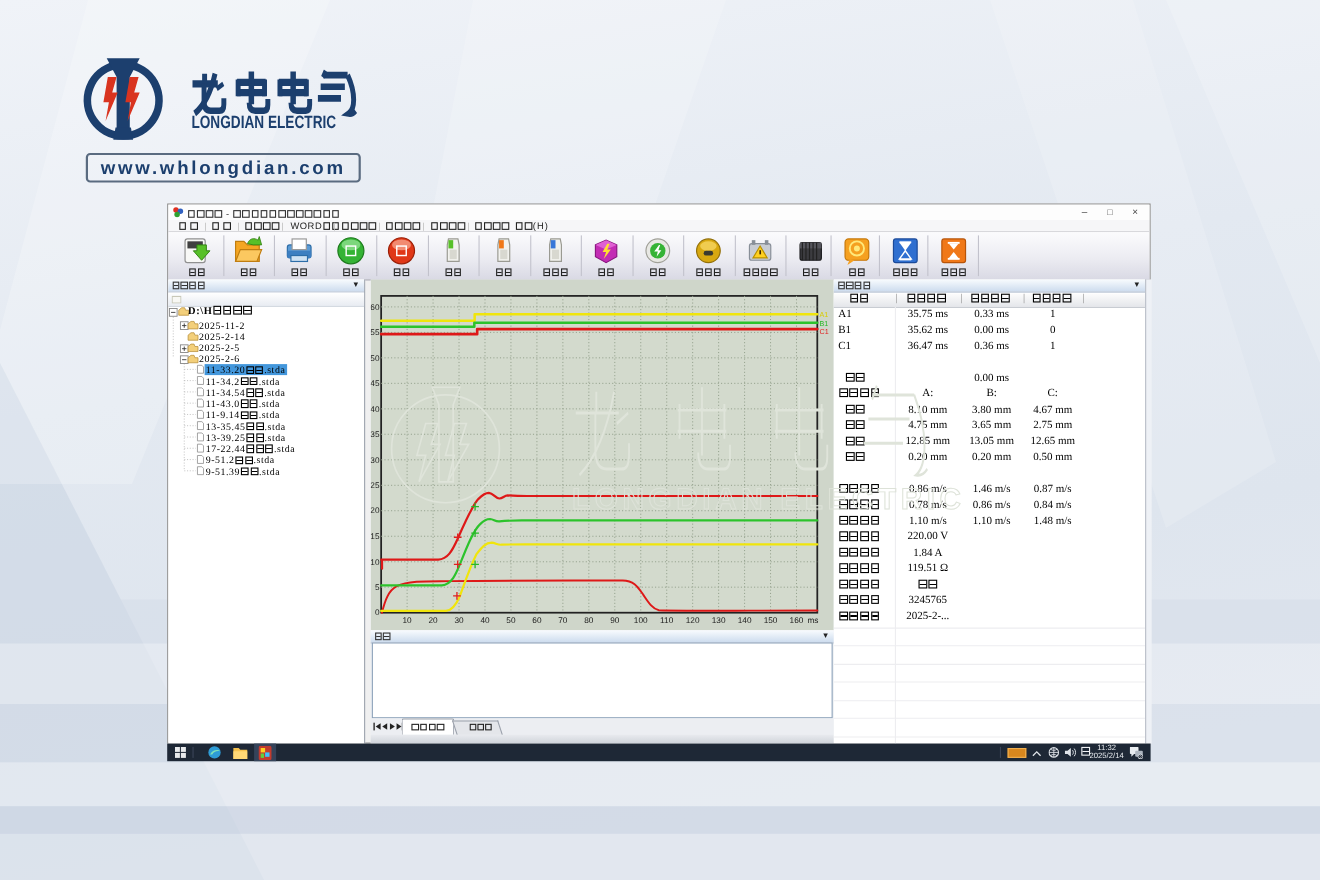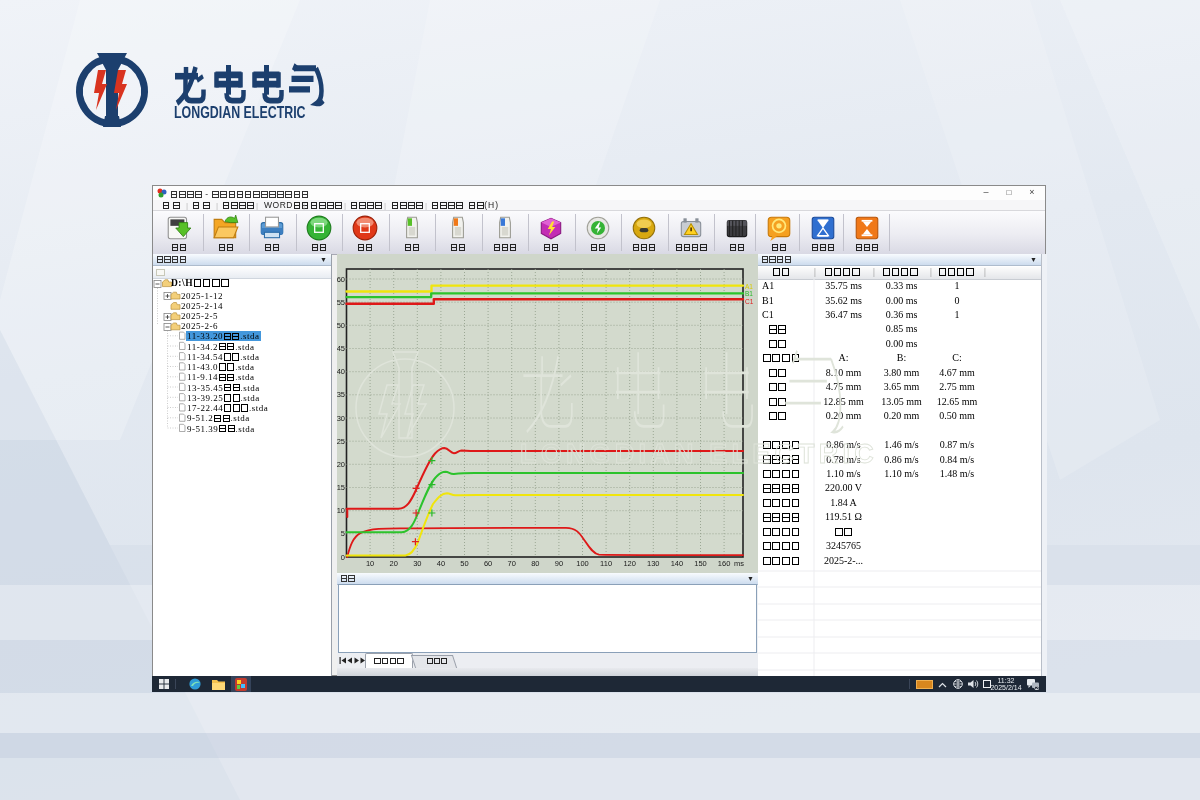--- a/index.html
+++ b/index.html
@@ -120,20 +120,21 @@
   <use href="#dian" x="38" y="0"></use>
   <use href="#dian" x="76" y="0"></use>
   <g transform="translate(114,0)" stroke="#1c3f6e" fill="none">
    <path d="M7 4 H29 M4.5 12 H26.5 M2 20 H23" stroke-width="4.6"></path>
    <path d="M9 1 L6.5 5.5" stroke-width="3.5"></path>
    <path d="M29 4 Q34.5 13 34.5 21 Q34.5 28 30 30.5 Q33.5 31 36 28.5" stroke-width="4.5"></path>
   </g>
  </g>
  </svg>
  <div id="lx">LONGDIAN ELECTRIC</div>
+ <div id="site">www.whlongdian.com</div>
 </div>
 
 <div id="win">
  <div id="titlebar">
   <svg class="abs" style="left:4px;top:2px" width="10" height="10" viewBox="0 0 10 10">
    <circle cx="3" cy="3" r="2.5" fill="#e03020"></circle>
         <circle cx="7" cy="4" r="2.5" fill="#3060c0"></circle>
    <circle cx="4" cy="7" r="2.5" fill="#30a030"></circle>
   </svg>
   <span id="title-t" class="cjk"><i class="z"></i><i class="z"></i><i class="z"></i><i class="z"></i> - <i class="z"></i><i class="z"></i><i class="z"></i><i class="z"></i><i class="z"></i><i class="z"></i><i class="z"></i><i class="z"></i><i class="z"></i><i class="z"></i><i class="z"></i><i class="z"></i></span>
@@ -365,21 +366,21 @@
      <path d="M26.5 103.8 L30.5 103.8 L32 105.3 L32 111 L26.5 111 Z"></path>
      <path d="M26.5 114.1 L30.5 114.1 L32 115.6 L32 121.3 L26.5 121.3 Z"></path>
      <path d="M26.5 124.3 L30.5 124.3 L32 125.8 L32 131.5 L26.5 131.5 Z"></path>
      <path d="M26.5 134.60000000000002 L30.5 134.60000000000002 L32 136.10000000000002 L32 141.8 L26.5 141.8 Z"></path>
      <path d="M26.5 144.8 L30.5 144.8 L32 146.3 L32 152 L26.5 152 Z"></path>
      <path d="M26.5 155.10000000000002 L30.5 155.10000000000002 L32 156.60000000000002 L32 162.3 L26.5 162.3 Z"></path>
      <path d="M26.5 165.3 L30.5 165.3 L32 166.8 L32 172.5 L26.5 172.5 Z"></path>
     </g>
    </svg>
    <div class="ti" style="left:18px;top:19px;font-weight:bold;font-size:9.5px">D:\H<i class="z"></i><i class="z"></i><i class="z"></i><i class="z"></i></div>
-   <div class="ti" style="left:28px;top:31.5px">2025-1-12</div>
+   <div class="ti" style="left:28px;top:31.5px">2025-11-2</div>
    <div class="ti" style="left:28px;top:41.8px">2025-2-14</div>
    <div class="ti" style="left:28px;top:52px">2025-2-5</div>
    <div class="ti" style="left:28px;top:62.3px">2025-2-6</div>
    <div class="ti" style="left:33px;top:72.3px;background:#4397dc;padding:0 2px 0 1px">11-33.20<i class="z"></i><i class="z"></i>.stda</div>
    <div class="ti" style="left:34px;top:82.5px">11-34.2<i class="z"></i><i class="z"></i>.stda</div>
    <div class="ti" style="left:34px;top:92.8px">11-34.54<i class="z"></i><i class="z"></i>.stda</div>
    <div class="ti" style="left:34px;top:103px">11-43.0<i class="z"></i><i class="z"></i>.stda</div>
    <div class="ti" style="left:34px;top:113.3px">11-9.14<i class="z"></i><i class="z"></i>.stda</div>
    <div class="ti" style="left:34px;top:123.5px">13-35.45<i class="z"></i><i class="z"></i>.stda</div>
    <div class="ti" style="left:34px;top:133.8px">13-39.25<i class="z"></i><i class="z"></i>.stda</div>
@@ -538,24 +539,20 @@
           <span style="position:absolute;left:56px;width:59px;text-align:center">35.62 ms</span>
           <span style="position:absolute;left:115px;width:57px;text-align:center">0.00  ms</span>
           <span style="position:absolute;left:172px;width:54px;text-align:center">0</span>
         </div>
    <div class="rr" style="top:41.9px;height:14px;line-height:14px;width:283px">
           <span style="position:absolute;left:4px">C1</span>
           <span style="position:absolute;left:56px;width:59px;text-align:center">36.47 ms</span>
           <span style="position:absolute;left:115px;width:57px;text-align:center">0.36  ms</span>
           <span style="position:absolute;left:172px;width:54px;text-align:center">1</span>
         </div>
-   <div class="rr" style="top:56.4px;height:14px;line-height:14px;width:283px">
-          <span style="position:absolute;left:10px"><span class="cjk"><i class="z"></i><i class="z"></i></span></span>
-          <span style="position:absolute;left:115px;width:57px;text-align:center">0.85 ms</span>
-        </div>
    <div class="rr" style="top:70.8px;height:14px;line-height:14px;width:283px">
           <span style="position:absolute;left:10px"><span class="cjk"><i class="z"></i><i class="z"></i></span></span>
           <span style="position:absolute;left:115px;width:57px;text-align:center">0.00 ms</span>
         </div>
    <div class="rr" style="top:85.3px;height:14px;line-height:14px;width:283px">
           <span style="position:absolute;left:4px"><span class="cjk"><i class="z"></i><i class="z"></i><i class="z"></i><i class="z"></i></span></span>
           <span style="position:absolute;left:56px;width:59px;text-align:center">A:</span>
           <span style="position:absolute;left:115px;width:57px;text-align:center">B:</span>
           <span style="position:absolute;left:172px;width:54px;text-align:center">C:</span>
         </div>

